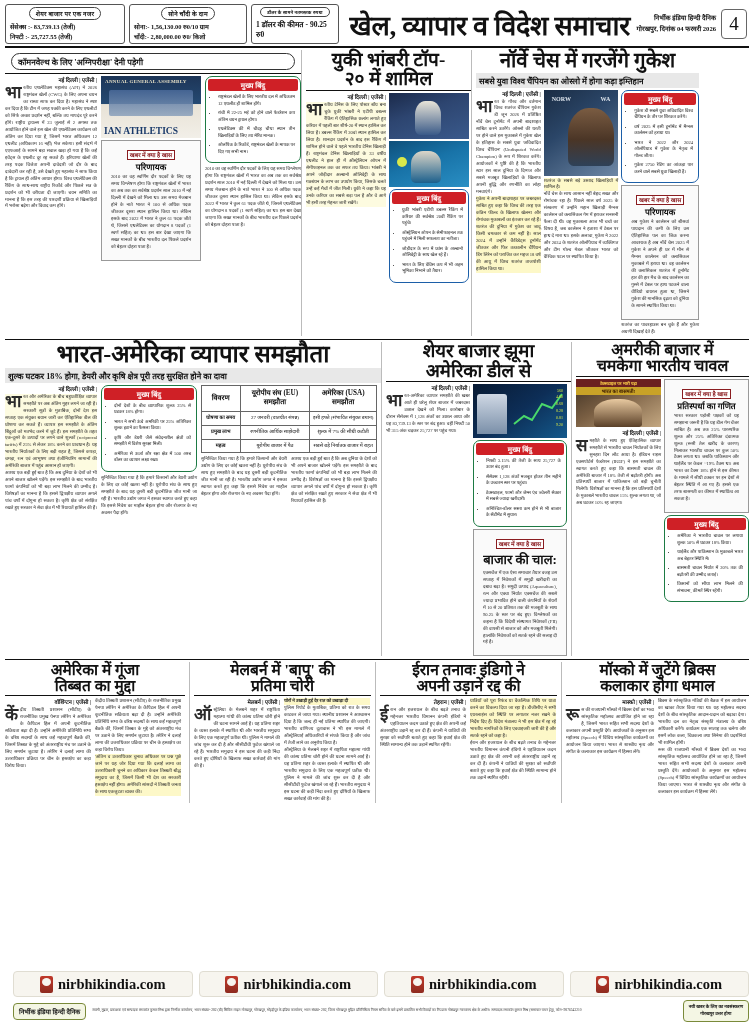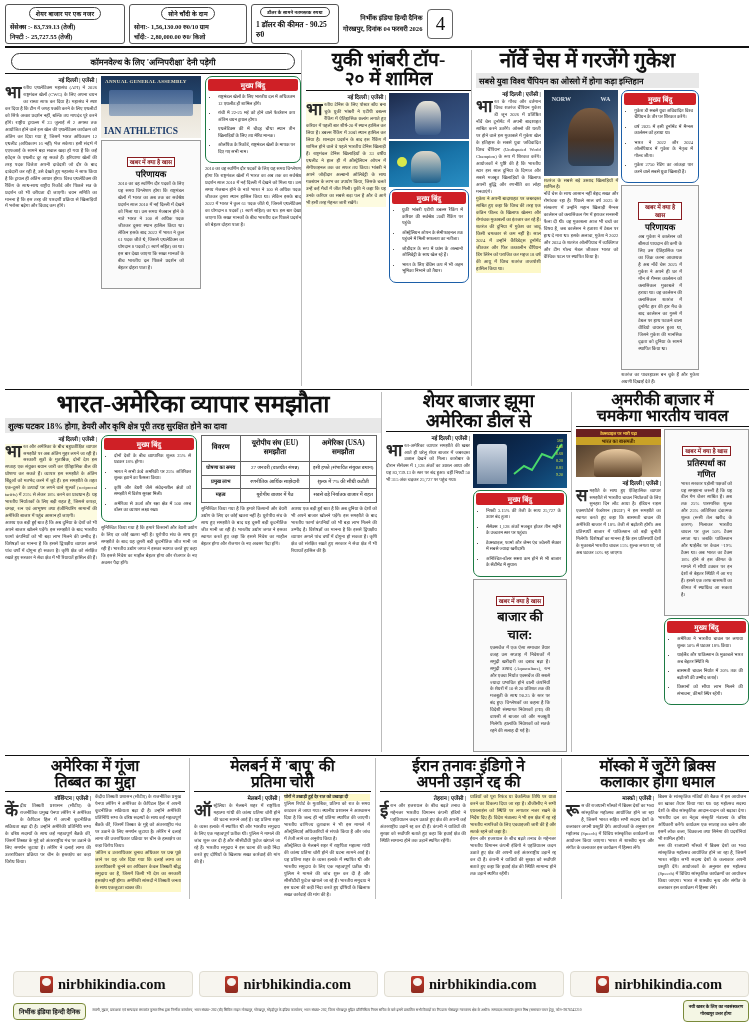--- a/index.html
+++ b/index.html
@@ -26,21 +26,21 @@
   .mh-title { flex:1; display:flex; align-items:center; justify-content:center; }
   .mh-title span { font-size:27px; font-weight:bold; letter-spacing:-.3px;
                    font-family:"Liberation Serif", serif; }
   .mh-right { display:flex; align-items:center; gap:5px; padding-right:2px; }
   .mh-pub { text-align:right; font-size:6.6px; font-weight:bold; line-height:1.6; white-space:nowrap;}
   .mh-pageno { width:26px; height:30px; border:1px solid #666; border-radius:4px;
                display:flex; align-items:center; justify-content:center; font-size:19px; }
 
   
   .rule { border-top:1px solid #111; }
-  .kicker { border:1px solid #333; border-radius:10px; text-align:center;
+  .kicker { border:1px solid #333; border-radius:10px; text-align:left;
             font-size:8.2px; font-weight:bold; padding:2px 6px; margin:3px auto; display:block; }
   .hl { font-weight:bold; text-align:center; line-height:1.0; }
   .hl.up { font-style:normal; }
   .subhead { background:#e8e8e8; text-align:left; font-size:8.2px; font-weight:bold;
              padding:2px 3px; margin:2px 0; }
   .dateline { font-size:5.6px; font-weight:bold; text-align:right; margin-bottom:1px; }
   .body { font-size:4.6px; line-height:1.52; text-align:justify; color:#2a2a2a;
           font-family:"Liberation Serif", serif; }
   .dropcap::first-letter { font-size:17px; font-weight:bold; float:left; line-height:.8;
                            padding:1px 2px 0 0; font-family:"Liberation Serif", serif; }
@@ -49,21 +49,21 @@
 
   
   .mkbox { border:1.6px solid #1d7a44; border-radius:7px; background:#fff; padding:3px 3px 4px 3px; }
   .mkbox .hdr { background:#cf2026; color:#fff; font-size:7.2px; font-weight:bold;
                 text-align:center; padding:1px 2px; margin:-1px -1px 3px -1px; border-radius:2px; }
   .mkbox.blue { border-color:#1c5fa8; }
   .mkbox.blue .hdr { background:#cf2026; }
   .mkbox ul { margin:0; padding:0 2px 0 9px; list-style:disc; }
   .mkbox li { font-size:4.5px; line-height:1.45; margin-bottom:3px; text-align:justify; color:#222; }
 
-  .kbox { border:1px solid #999; background:#fafafa; padding:16px; }
+  .kbox { border:1px solid #999; background:#fafafa; padding:9px; }
   .kbox .kh { background:#fff; border:1px solid #8a1c20; color:#8a1c20; font-size:6px;
               font-weight:bold; text-align:center; padding:0 2px; margin:0 auto 1px auto;
               width:fit-content; }
   .kbox .kt { text-align:center; font-size:8.5px; font-weight:bold; margin:1px 0 2px 0; }
 
   
   table.cmp { border-collapse:collapse; width:100%; background:#fff; }
   table.cmp th, table.cmp td { border:1px solid #666; padding:3px 2px; text-align:center;
         vertical-align:middle; font-size:5px; line-height:1.35; }
   table.cmp th { font-size:7.2px; font-weight:bold; }
@@ -112,20 +112,23 @@
       <div class="mh-cap">सोने चाँदी के दाम</div>
       <div class="mh-row">सोना:- 1,56,130.00 रु0/10 ग्राम</div>
       <div class="mh-row">चाँदी:- 2,80,000.00 रु0/ किलो</div>
     </div>
 
     <div class="mh-box" style="width:88px;">
       <div class="mh-cap" style="font-size:4.6px;">डॉलर के सामने नतमस्तक रुपया</div>
       <div class="mh-dollar">1 डॉलर की कीमत - 90.25 रु0</div>
     </div>
 
+    <div class="mh-title">
+      <span>खेल, व्यापार व विदेश समाचार</span>
+    </div>
 
     <div class="mh-right">
       <div class="mh-pub">
         <div>निर्भीक इंडिया हिन्दी दैनिक</div>
         <div>गोरखपुर, दिनांक 04 फरवरी 2026</div>
       </div>
       <div class="mh-pageno">4</div>
     </div>
   </div>
 

